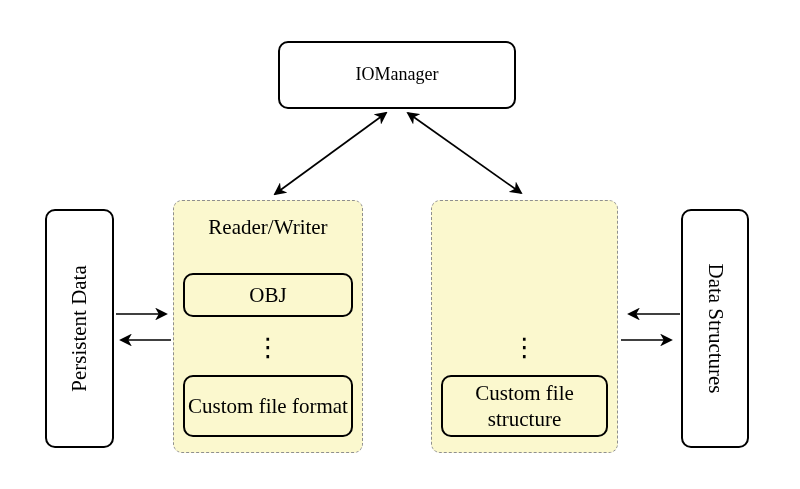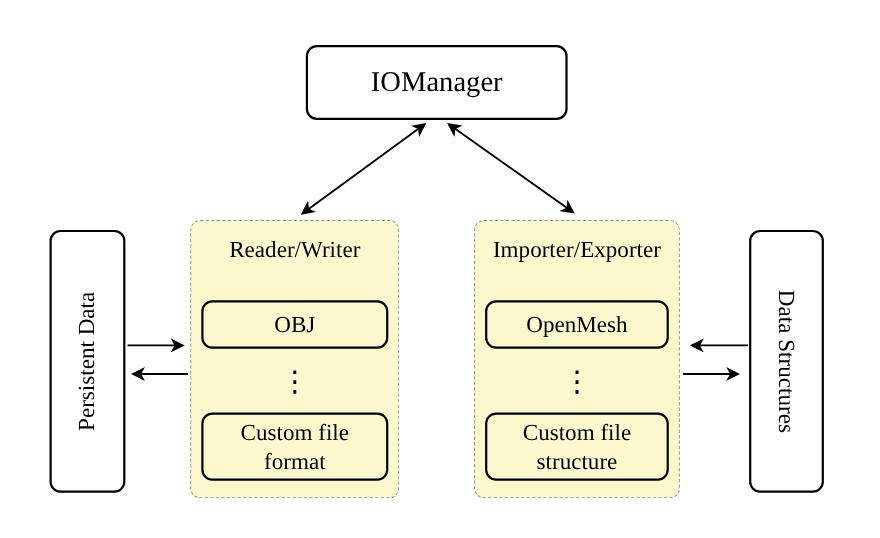--- a/index.html
+++ b/index.html
@@ -34,21 +34,21 @@
     background: var(--node-fill);
     border: 2.5px solid var(--node-border);
     border-radius: 10px;
     display: flex;
     align-items: center;
     justify-content: center;
     text-align: center;
     font-size: 21px;
     line-height: 1.22;
   }
-  .node.title-node { font-size: 26px; }
+  .node.title-node { font-size: 18px; }
   .group {
     position: absolute;
     background: var(--group-fill);
     border: 1.6px dashed var(--group-border);
     border-radius: 9px;
   }
   .group-label {
     position: absolute;
     top: 14px;
     left: 0; right: 0;
@@ -61,21 +61,21 @@
     left: 9px; right: 9px;
     background: var(--group-fill);
     border: 2.5px solid var(--node-border);
     border-radius: 10px;
     display: flex;
     align-items: center;
     justify-content: center;
     text-align: center;
     font-size: 21px;
     line-height: 1.25;
-    padding: 0 16px;
+    padding: 0 3px;
   }
   .inner-node.first { top: 72px; height: 44px; }
   .inner-node.second { top: 174px; height: 62px; font-family: Liberation Serif, serif; }
   .vdots {
     position: absolute;
     top: 124px;
     left: 0; right: 0;
     height: 44px;
     display: flex;
     align-items: center;
@@ -127,24 +127,20 @@
     <div class="inner-node first">
       <span>OBJ</span>
     </div>
     <div class="vdots">⋮</div>
     <div class="inner-node second">
       <span>Custom file format</span>
     </div>
   </div>
 
   <div class="group" style="left:431px; top:200px; width:187px; height:253px;">
-    <div class="group-label">Importer/Exporter</div>
-    <div class="inner-node first">
-      <span>OpenMesh</span>
-    </div>
     <div class="vdots">⋮</div>
     <div class="inner-node second">
       <span>Custom file structure</span>
     </div>
   </div>
 
   <div class="vnode" style="left:45px; top:209px; width:69px; height:239px;">
     <span class="vtext up">Persistent Data</span>
   </div>
 

